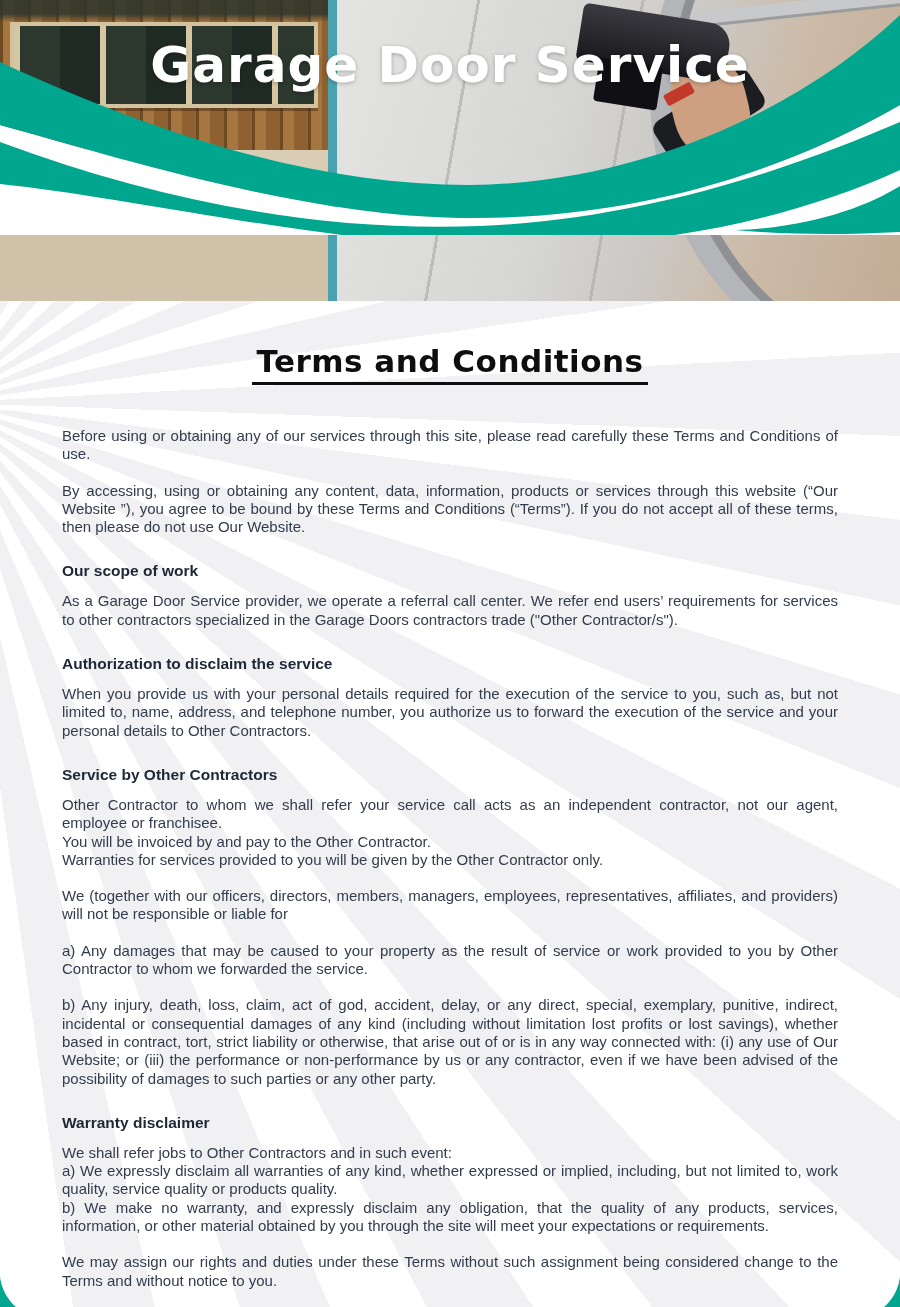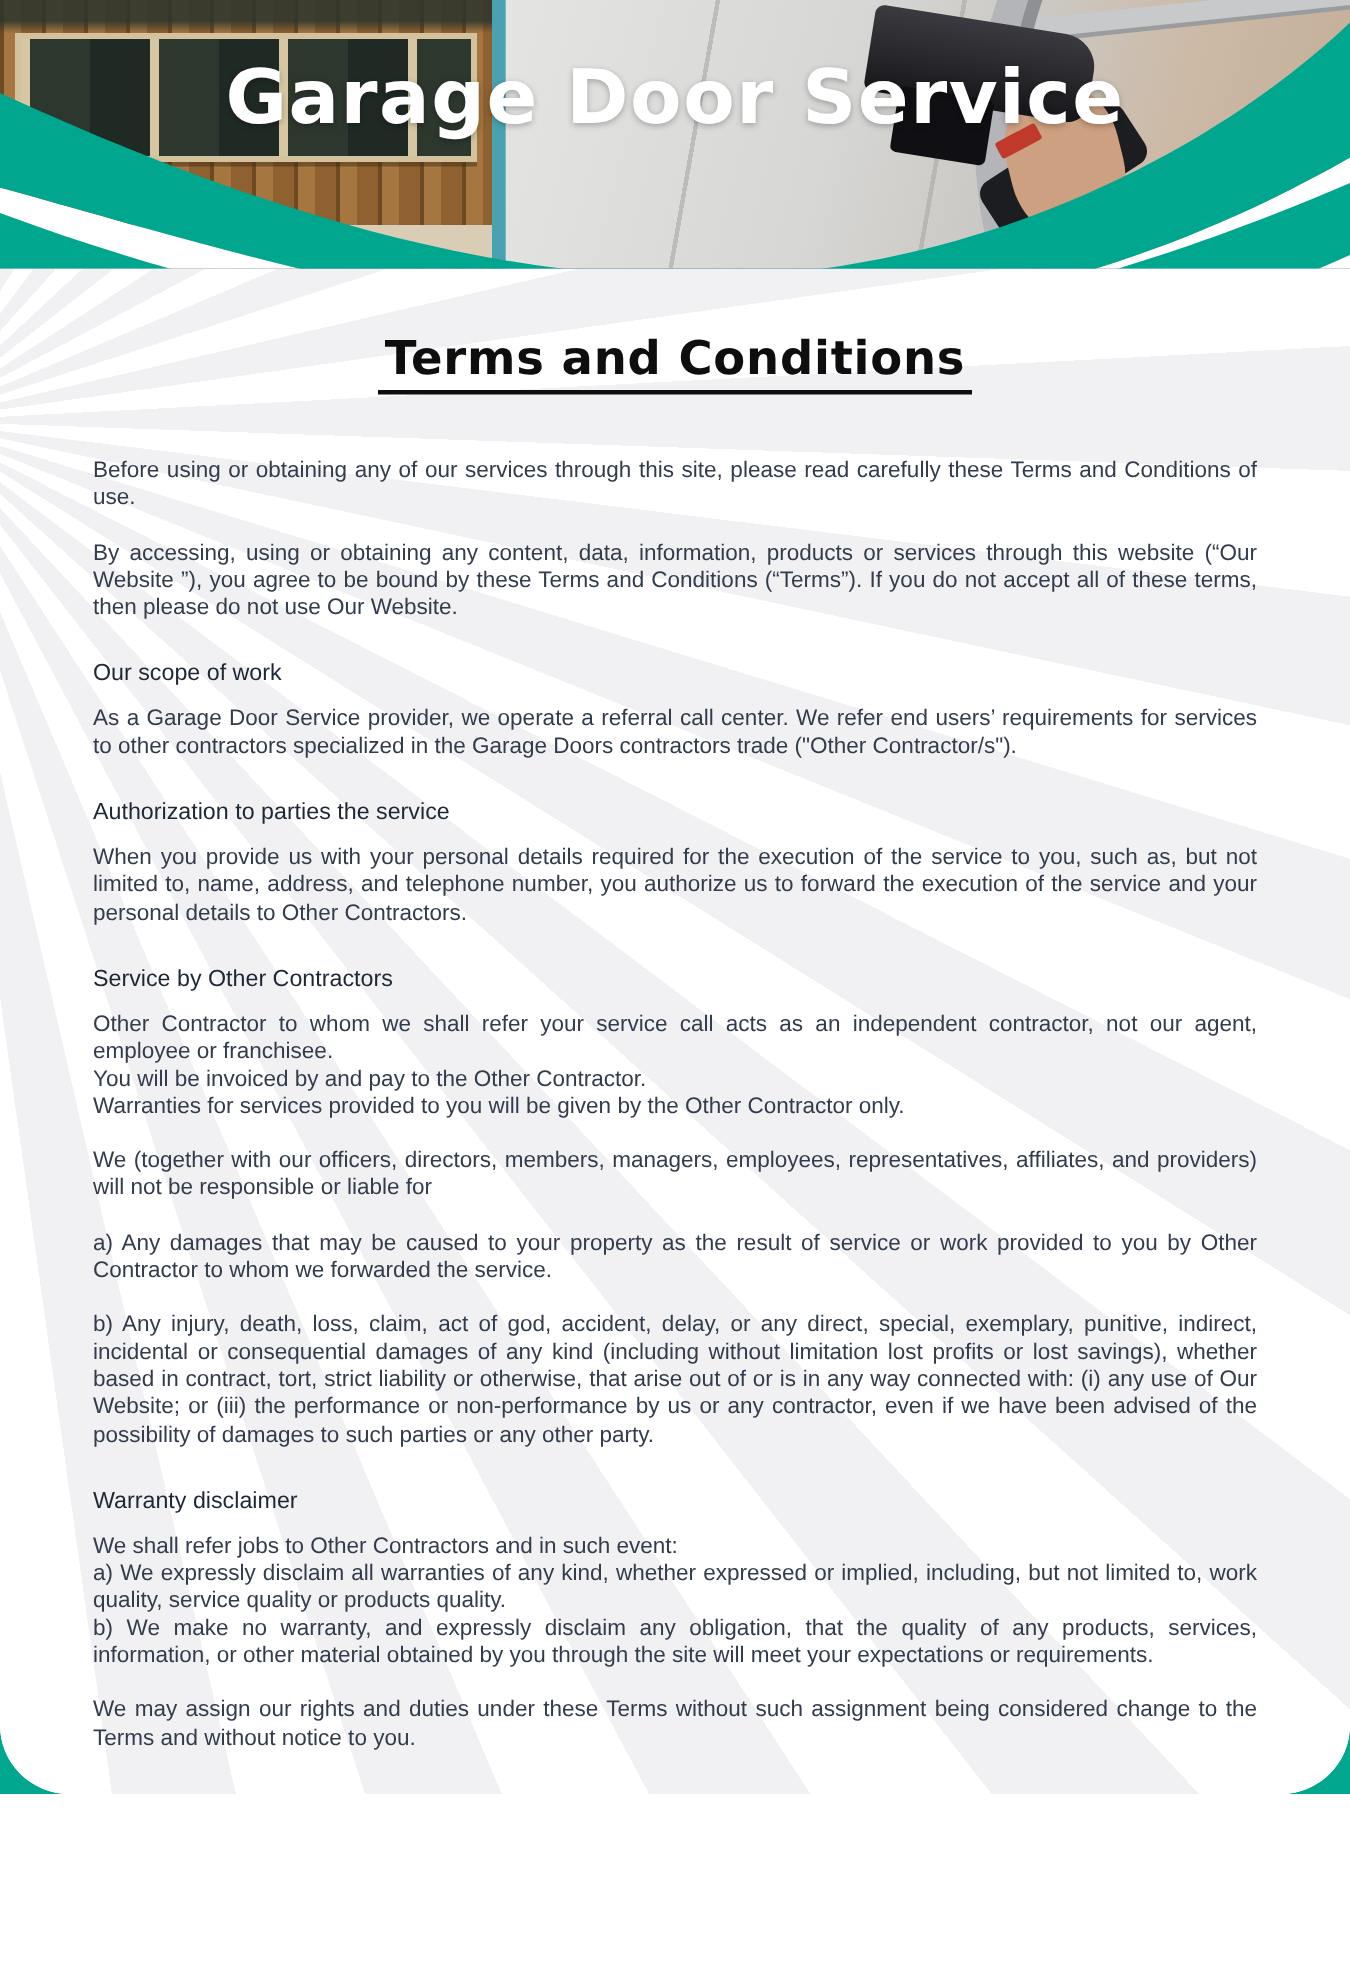--- a/index.html
+++ b/index.html
@@ -14,21 +14,21 @@
     width:900px;margin:0 auto;padding:0;
     background:var(--teal);
     font-family:"Liberation Sans","DejaVu Sans",sans-serif;
   }
   .main-card{
     background:#ffffff;
     border-radius:0 0 46px 46px;
     overflow:hidden;
   }
   
-  .hero{position:relative;height:179px;overflow:hidden;background:#0369a1;}
+  .hero{position:relative;height:301px;overflow:hidden;background:#0369a1;}
   .photos{position:absolute;inset:0;display:flex;}
   .photo-left{
     position:relative;width:328px;height:100%;
     background:
       linear-gradient(to bottom, rgba(43,52,44,.85) 0 14px, rgba(43,52,44,0) 22px),
       linear-gradient(to bottom, transparent 0 150px, #d9cdb6 150px 182px, #cfc2a8 182px 100%),
       repeating-linear-gradient(90deg,#6e4a22 0 3px,#a5763f 3px 14px,#8f6030 14px 28px);
   }
   .window-row{
     position:absolute;left:10px;right:10px;top:22px;height:86px;
@@ -79,21 +79,21 @@
     border-bottom:3px solid #0e0e0e;
     font-family:"DejaVu Sans","Liberation Sans",sans-serif;
   }
   .para{
     margin:12px 0 18px;
     font-size:15px;line-height:1.22;color:var(--body);
     text-align:justify;white-space:pre-line;
   }
   .sec-h{
     margin:26px 0 7px;
-    font-size:15.5px;font-weight:400;color:var(--heading);
+    font-size:15.5px;font-weight:700;color:var(--heading);
   }
 </style>
 </head>
 <body>
 
 <div class="main-card">
 
   <div class="hero">
     <div class="photos">
       <div class="photo-left">
@@ -131,21 +131,21 @@
     <div class="title-wrap">
       <h1 class="page-title">Terms and Conditions</h1>
     </div>
 
     <p class="para">Before using or obtaining any of our services through this site, please read carefully these Terms and Conditions of use.</p>
     <p class="para">By accessing, using or obtaining any content, data, information, products or services through this website (“Our Website ”), you agree to be bound by these Terms and Conditions (“Terms”). If you do not accept all of these terms, then please do not use Our Website.</p>
 
     <h2 class="sec-h">Our scope of work</h2>
     <p class="para">As a Garage Door Service provider, we operate a referral call center. We refer end users’ requirements for services to other contractors specialized in the Garage Doors contractors trade ("Other Contractor/s").</p>
 
-    <h2 class="sec-h">Authorization to parties the service</h2>
+    <h2 class="sec-h">Authorization to disclaim the service</h2>
     <p class="para">When you provide us with your personal details required for the execution of the service to you, such as, but not limited to, name, address, and telephone number, you authorize us to forward the execution of the service and your personal details to Other Contractors.</p>
 
     <h2 class="sec-h">Service by Other Contractors</h2>
     <p class="para">Other Contractor to whom we shall refer your service call acts as an independent contractor, not our agent, employee or franchisee.
 You will be invoiced by and pay to the Other Contractor.
 Warranties for services provided to you will be given by the Other Contractor only.</p>
 
     <p class="para">We (together with our officers, directors, members, managers, employees, representatives, affiliates, and providers) will not be responsible or liable for</p>
     <p class="para">a) Any damages that may be caused to your property as the result of service or work provided to you by Other Contractor to whom we forwarded the service.</p>
     <p class="para">b) Any injury, death, loss, claim, act of god, accident, delay, or any direct, special, exemplary, punitive, indirect, incidental or consequential damages of any kind (including without limitation lost profits or lost savings), whether based in contract, tort, strict liability or otherwise, that arise out of or is in any way connected with: (i) any use of Our Website; or (iii) the performance or non-performance by us or any contractor, even if we have been advised of the possibility of damages to such parties or any other party.</p>

